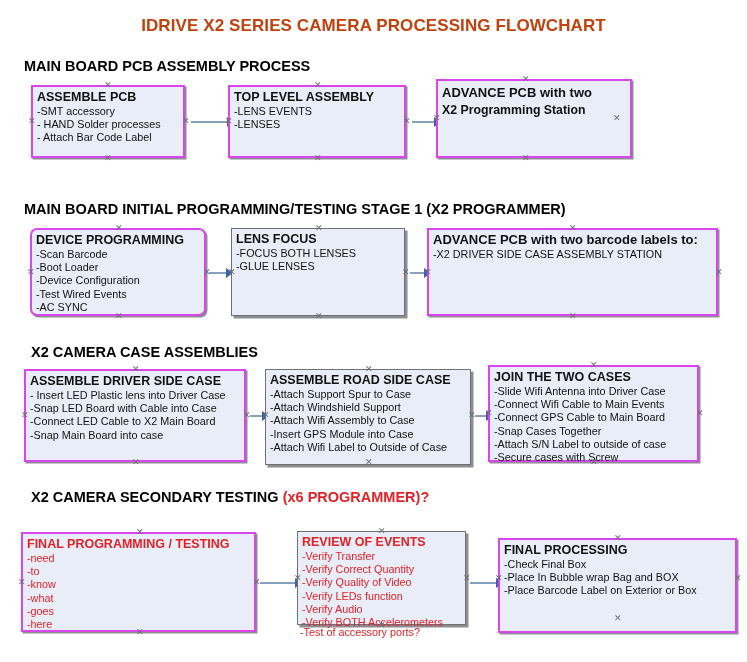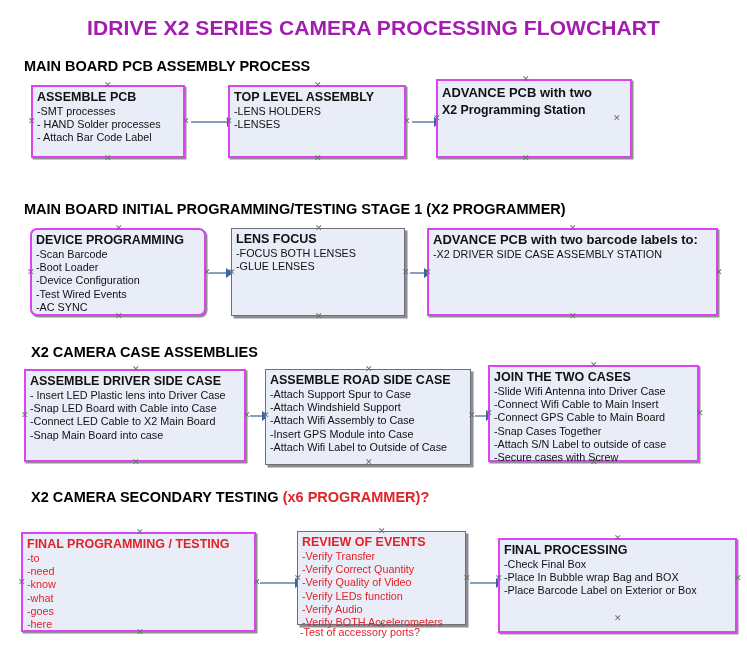--- a/index.html
+++ b/index.html
@@ -11,21 +11,21 @@
     overflow:hidden;
     -webkit-font-smoothing:antialiased;
   }
   .canvas{position:absolute;left:0;top:0;width:747px;height:662px;}
 
   
   .doc-title{
     position:absolute;
     left:0;top:16px;width:747px;
     text-align:center;
-    font-size:21px;font-weight:bold;color:#a21caf;
+    font-size:17px;font-weight:bold;color:#c2410c;
     letter-spacing:.1px;
   }
   .section-title{
     position:absolute;
     font-size:14.5px;font-weight:bold;color:#000;
     white-space:nowrap;
   }
   .section-title .accent{color:#e22227;}
 
   
@@ -87,35 +87,35 @@
 <div class="canvas">
 
   <div class="doc-title">IDRIVE X2  SERIES CAMERA PROCESSING FLOWCHART</div>
 
   <div class="section-title" style="left:24px;top:58px;">
     <span>MAIN BOARD PCB ASSEMBLY PROCESS</span>
   </div>
 
   <div class="box" style="left:31px;top:85px;width:154px;height:73px;">
     <div class="hd">ASSEMBLE PCB</div>
-    <div class="ln">-SMT processes</div>
+    <div class="ln">-SMT accessory</div>
     <div class="ln">- HAND Solder processes</div>
     <div class="ln">- Attach Bar Code Label</div>
   </div>
   <div class="xh" style="left:104px;top:82px;"></div>
   <div class="xh" style="left:104px;top:155px;"></div>
   <div class="xh" style="left:28px;top:118px;"></div>
   <div class="xh" style="left:182px;top:118px;"></div>
 
   <div class="conn" style="left:191px;top:121px;width:38px;"></div>
   <div class="arrow" style="left:227px;top:117px;"></div>
 
   <div class="box" style="left:228px;top:85px;width:178px;height:73px;">
     <div class="hd">TOP LEVEL ASSEMBLY</div>
-    <div class="ln">-LENS HOLDERS</div>
+    <div class="ln">-LENS EVENTS</div>
     <div class="ln">-LENSES</div>
   </div>
   <div class="xh" style="left:314px;top:82px;"></div>
   <div class="xh" style="left:314px;top:155px;"></div>
   <div class="xh" style="left:225px;top:118px;"></div>
   <div class="xh" style="left:403px;top:118px;"></div>
 
   <div class="conn" style="left:412px;top:121px;width:24px;"></div>
   <div class="arrow" style="left:434px;top:117px;"></div>
 
@@ -201,39 +201,39 @@
   <div class="xh" style="left:365px;top:459px;"></div>
   <div class="xh" style="left:262px;top:412px;"></div>
   <div class="xh" style="left:468px;top:412px;"></div>
 
   <div class="conn" style="left:475px;top:415px;width:13px;"></div>
   <div class="arrow" style="left:486px;top:411px;"></div>
 
   <div class="box" style="left:488px;top:365px;width:211px;height:97px;">
     <div class="hd">JOIN THE TWO CASES</div>
     <div class="ln">-Slide Wifi Antenna into Driver Case</div>
-    <div class="ln">-Connect Wifi Cable to Main Insert</div>
+    <div class="ln">-Connect Wifi Cable to Main Events</div>
     <div class="ln">-Connect GPS Cable to Main Board</div>
     <div class="ln">-Snap Cases Together</div>
     <div class="ln">-Attach S/N Label to outside of case</div>
     <div class="ln">-Secure cases with Screw</div>
   </div>
   <div class="xh" style="left:590px;top:362px;"></div>
   <div class="xh" style="left:590px;top:459px;"></div>
   <div class="xh" style="left:485px;top:410px;"></div>
   <div class="xh" style="left:696px;top:410px;"></div>
 
   <div class="section-title" style="left:31px;top:489px;">
     <span>X2 CAMERA SECONDARY TESTING </span><span class="accent">(x6 PROGRAMMER)?</span>
   </div>
 
   <div class="box red" style="left:21px;top:532px;width:235px;height:100px;">
     <div class="hd">FINAL PROGRAMMING / TESTING</div>
+    <div class="ln">-need</div>
     <div class="ln">-to</div>
-    <div class="ln">-need</div>
     <div class="ln">-know</div>
     <div class="ln">-what</div>
     <div class="ln">-goes</div>
     <div class="ln">-here</div>
   </div>
   <div class="xh" style="left:136px;top:529px;"></div>
   <div class="xh" style="left:136px;top:629px;"></div>
   <div class="xh" style="left:18px;top:579px;"></div>
   <div class="xh" style="left:253px;top:579px;"></div>
 

